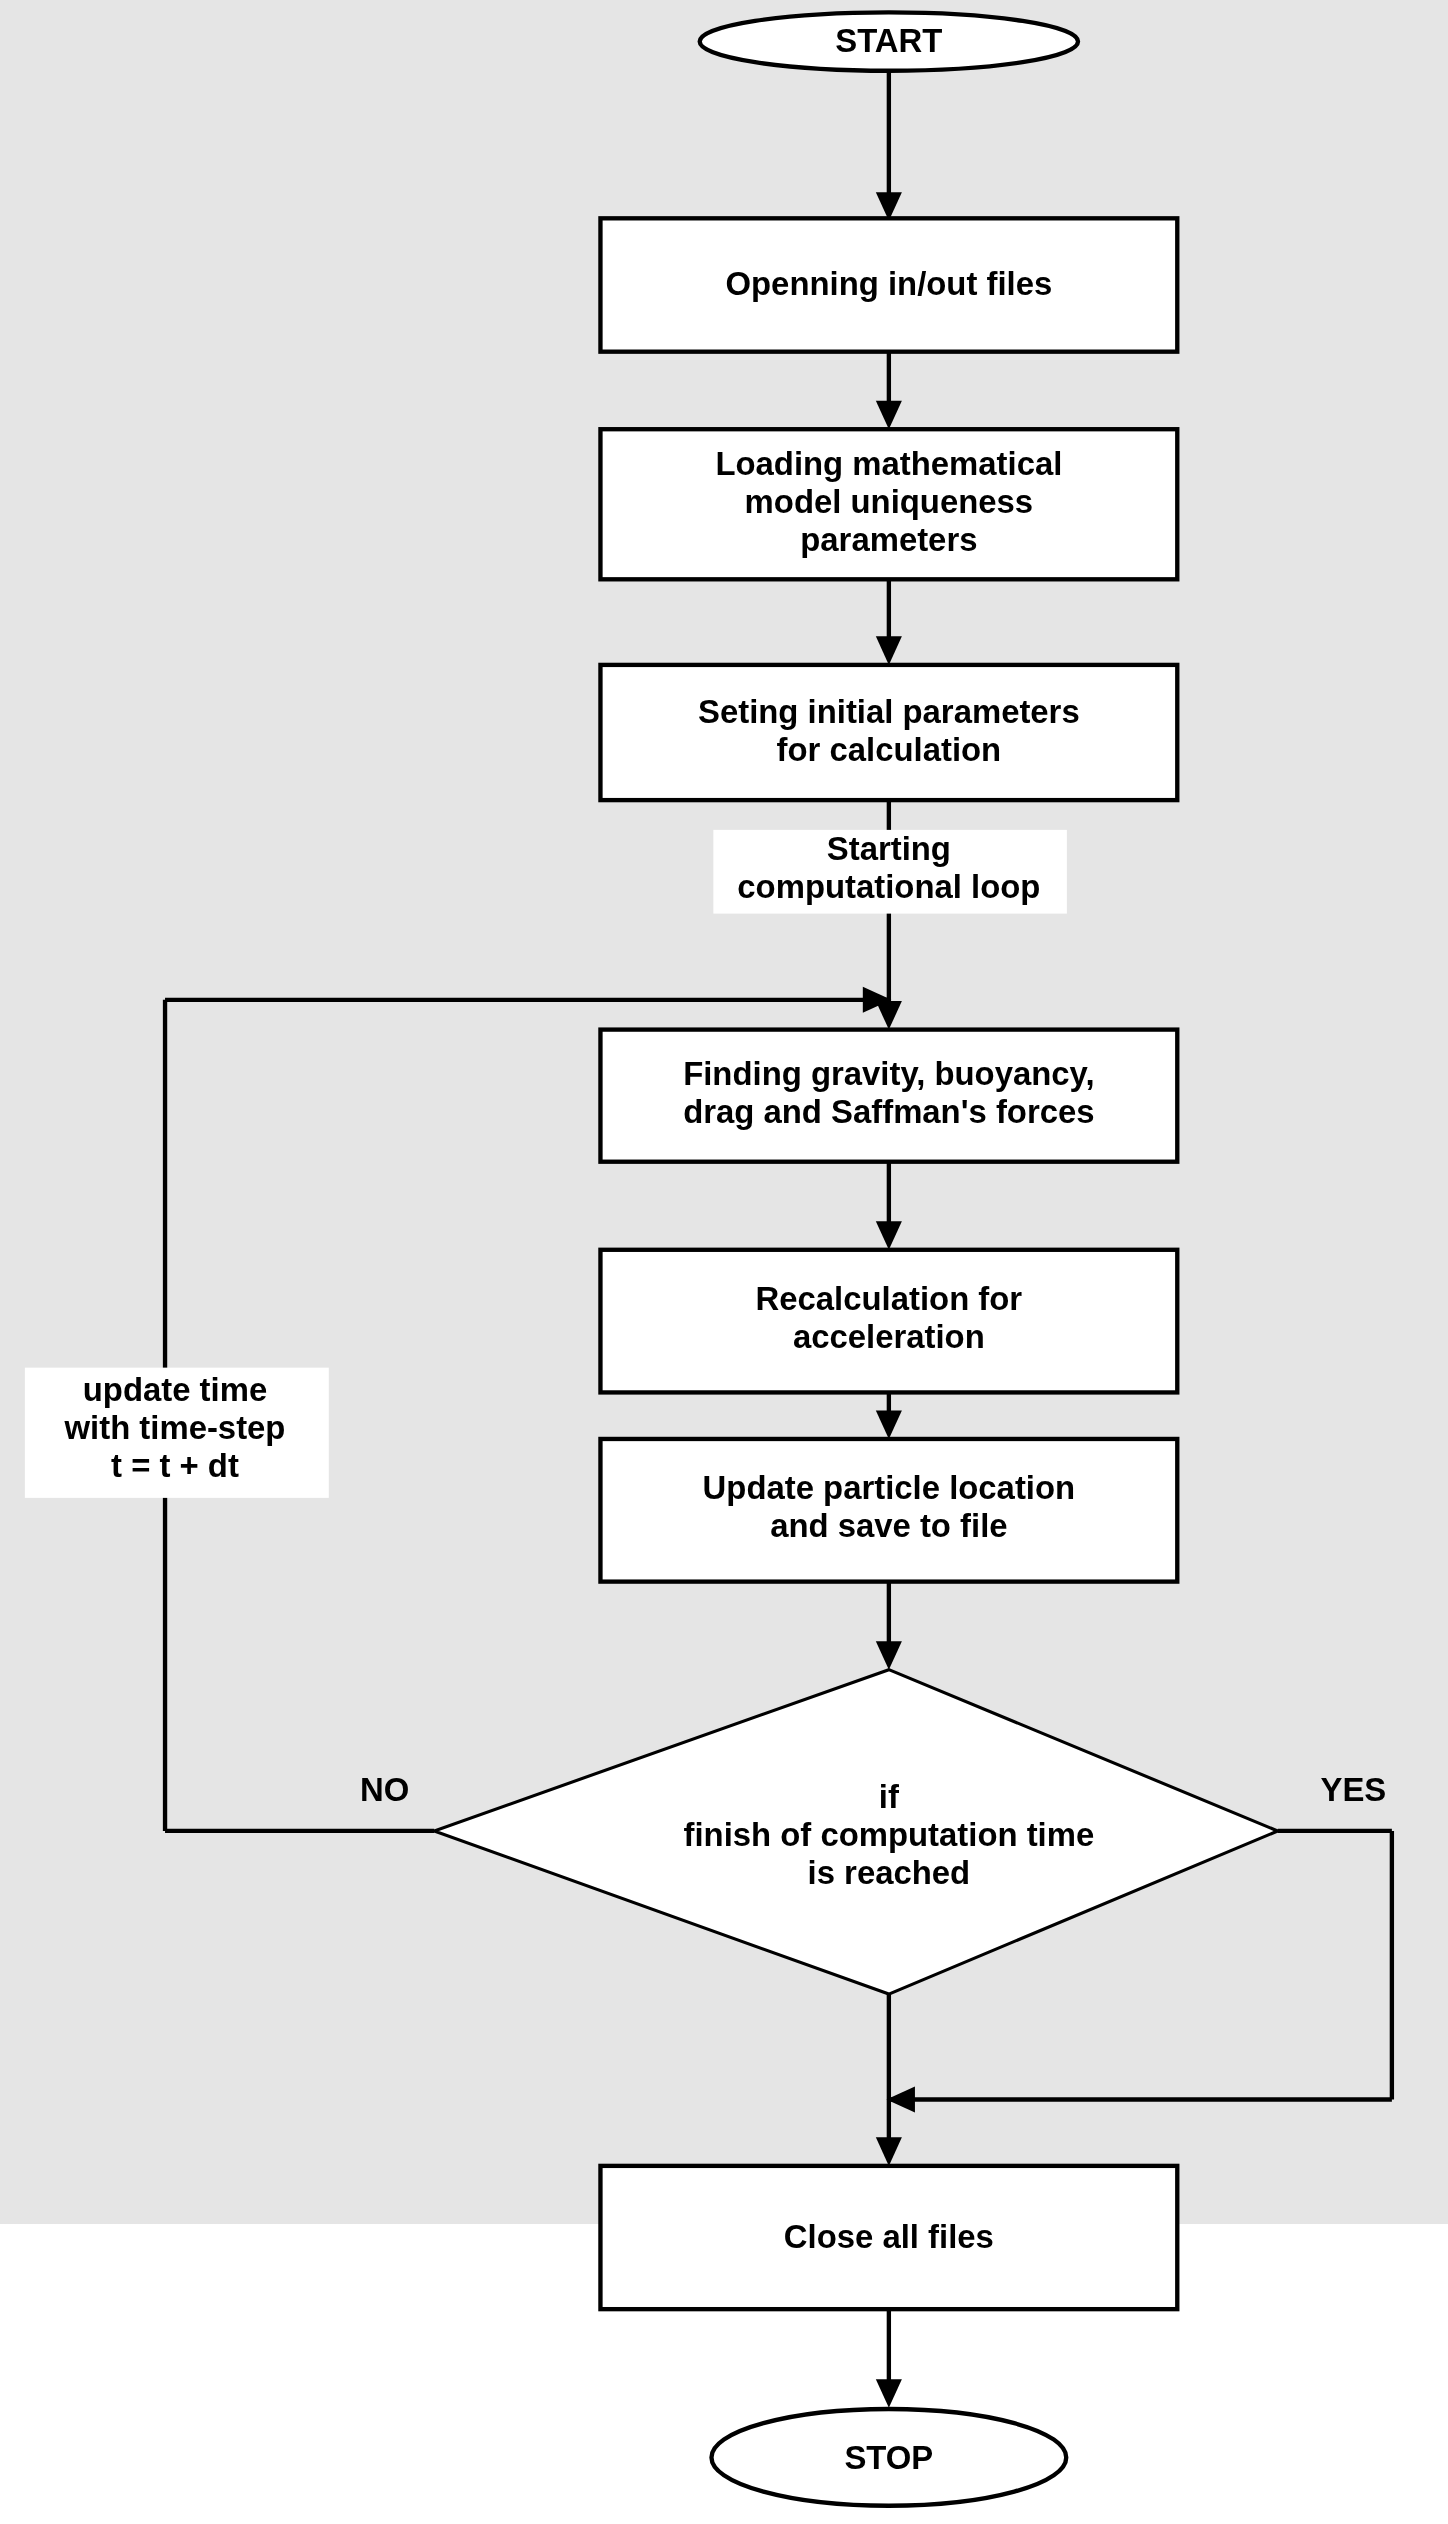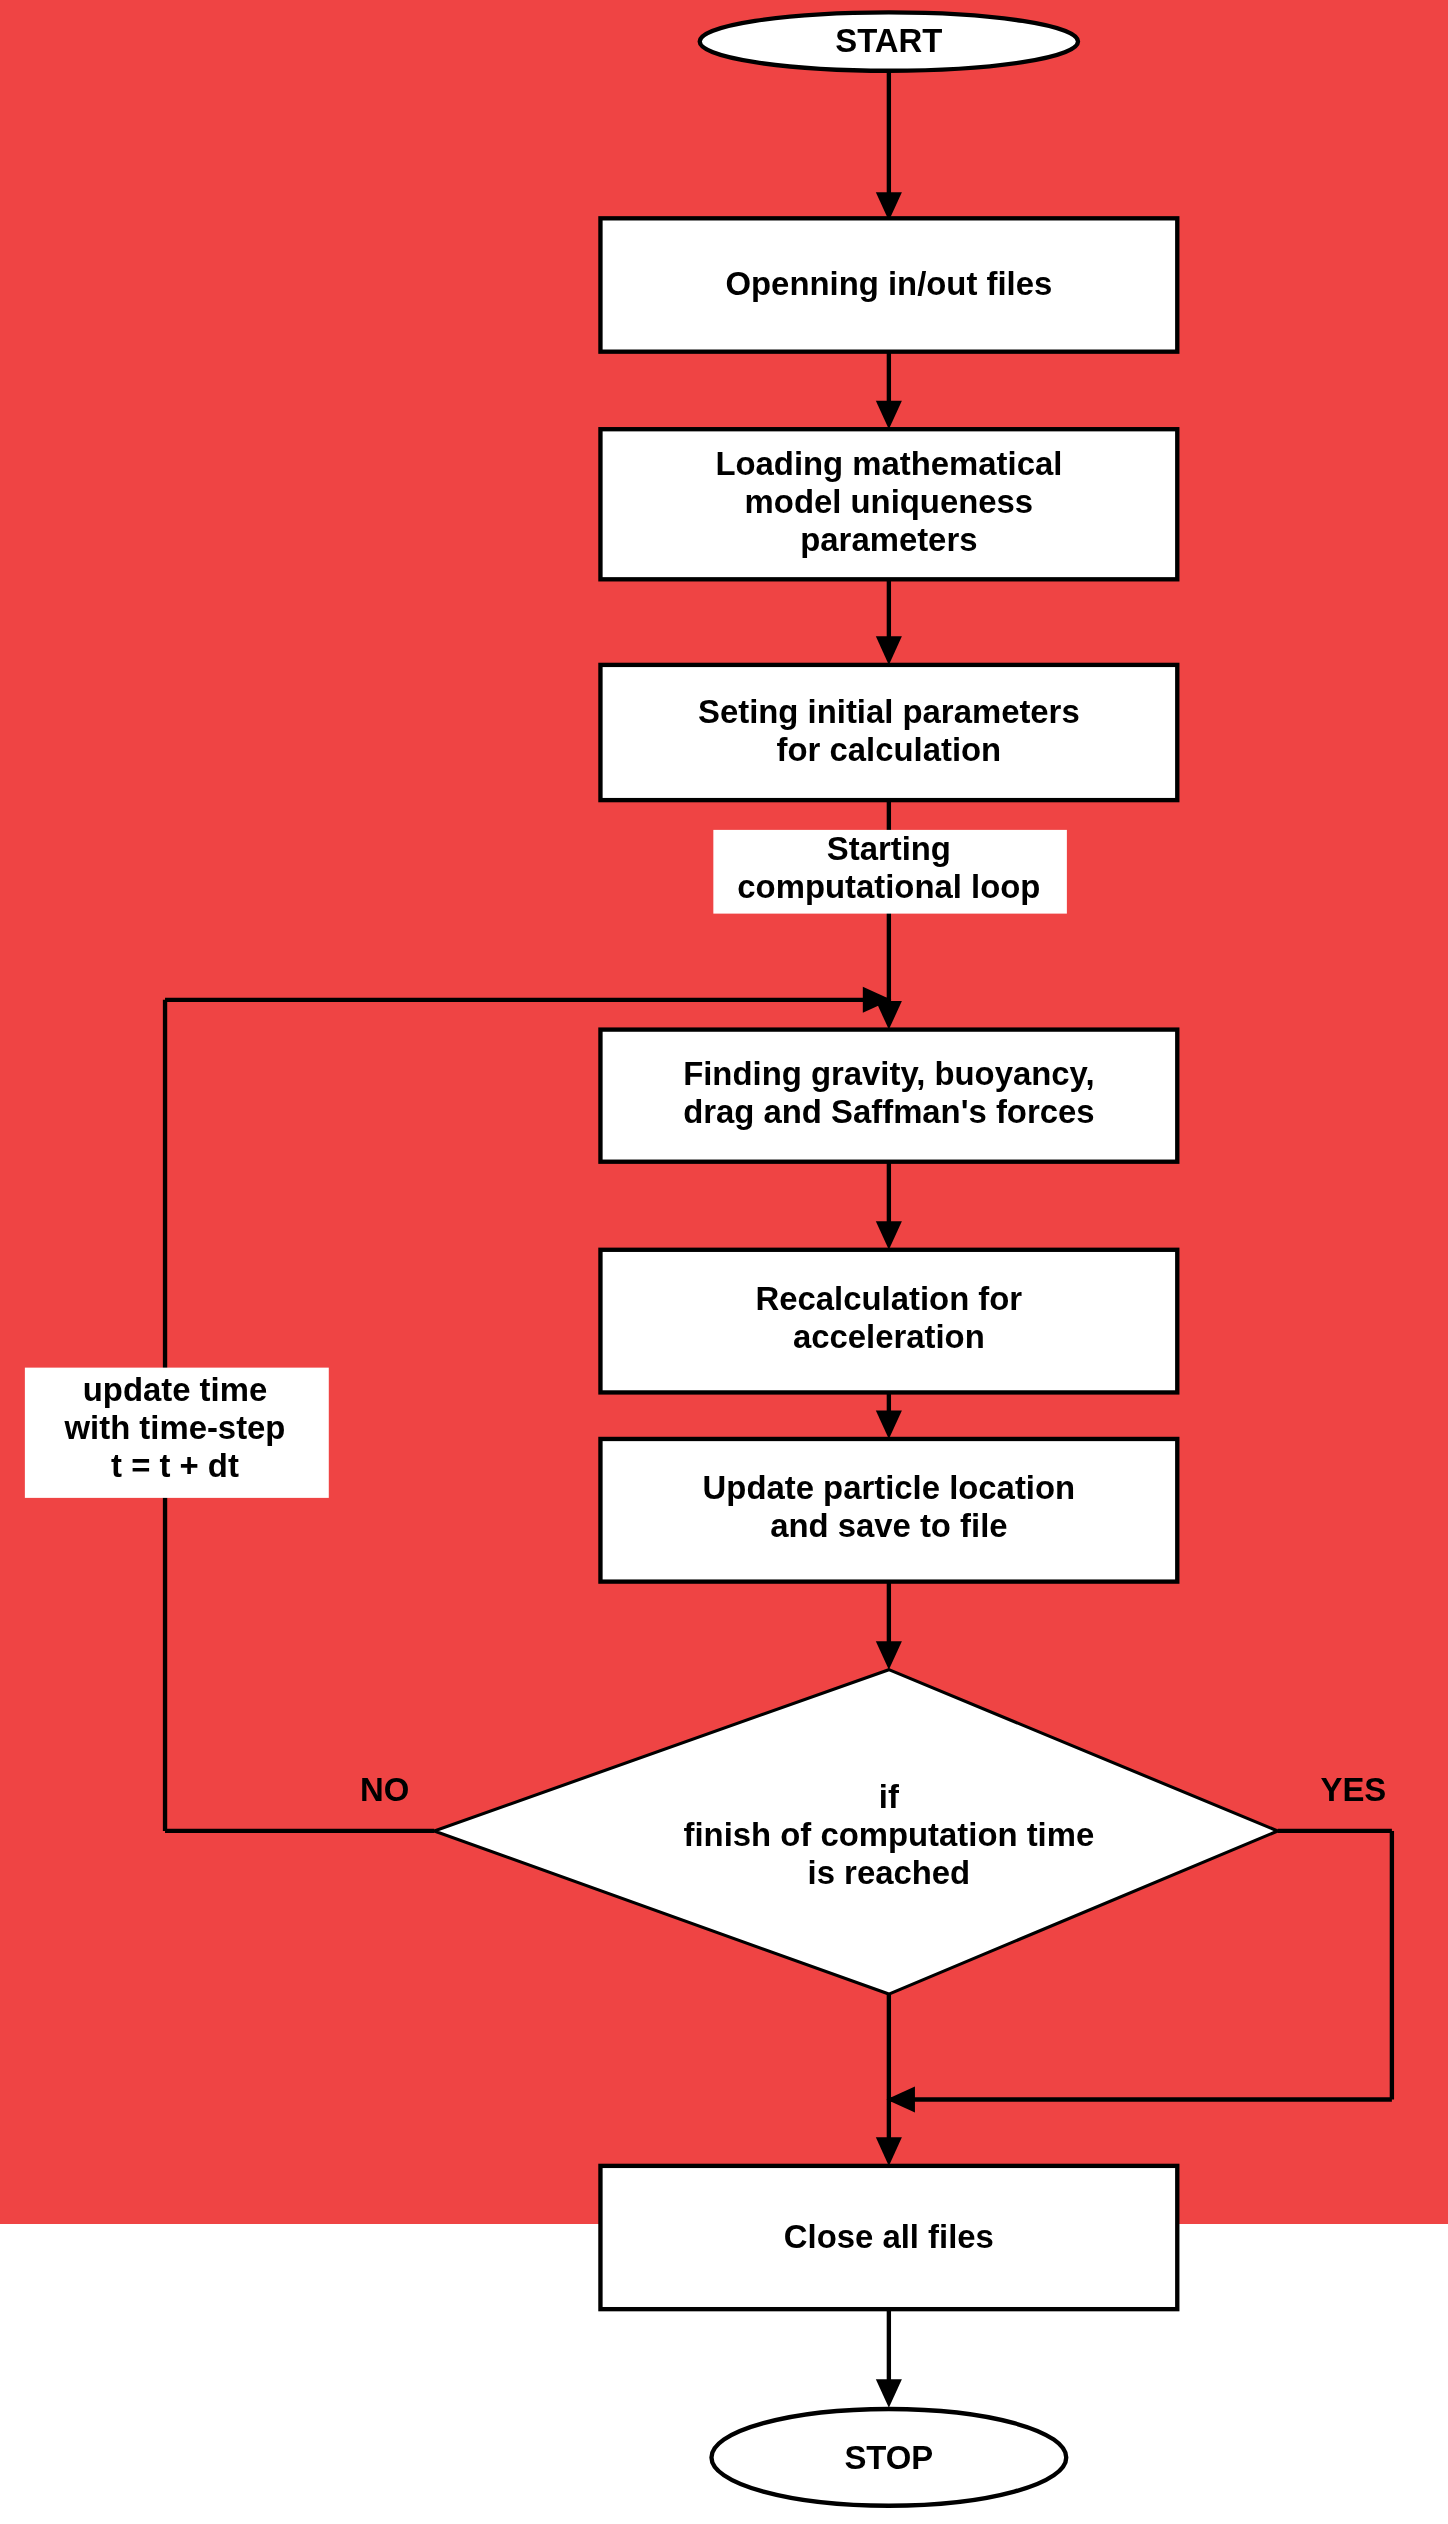--- a/index.html
+++ b/index.html
@@ -11,21 +11,21 @@
   body {
     width: 1449px;
     height: 2525px;
     font-family: "Liberation Sans", sans-serif;
     overflow: hidden;
   }
   #flowchart-root {
     position: relative;
     width: 1449px;
     height: 2224px;
-    background: #ef4444;
+    background: #e5e5e5;
   }
   svg.diagram {
     display: block;
     width: 1449px;
     height: 2525px;
   }
   .node-shape {
     fill: #ffffff;
     stroke: #000000;
   }

